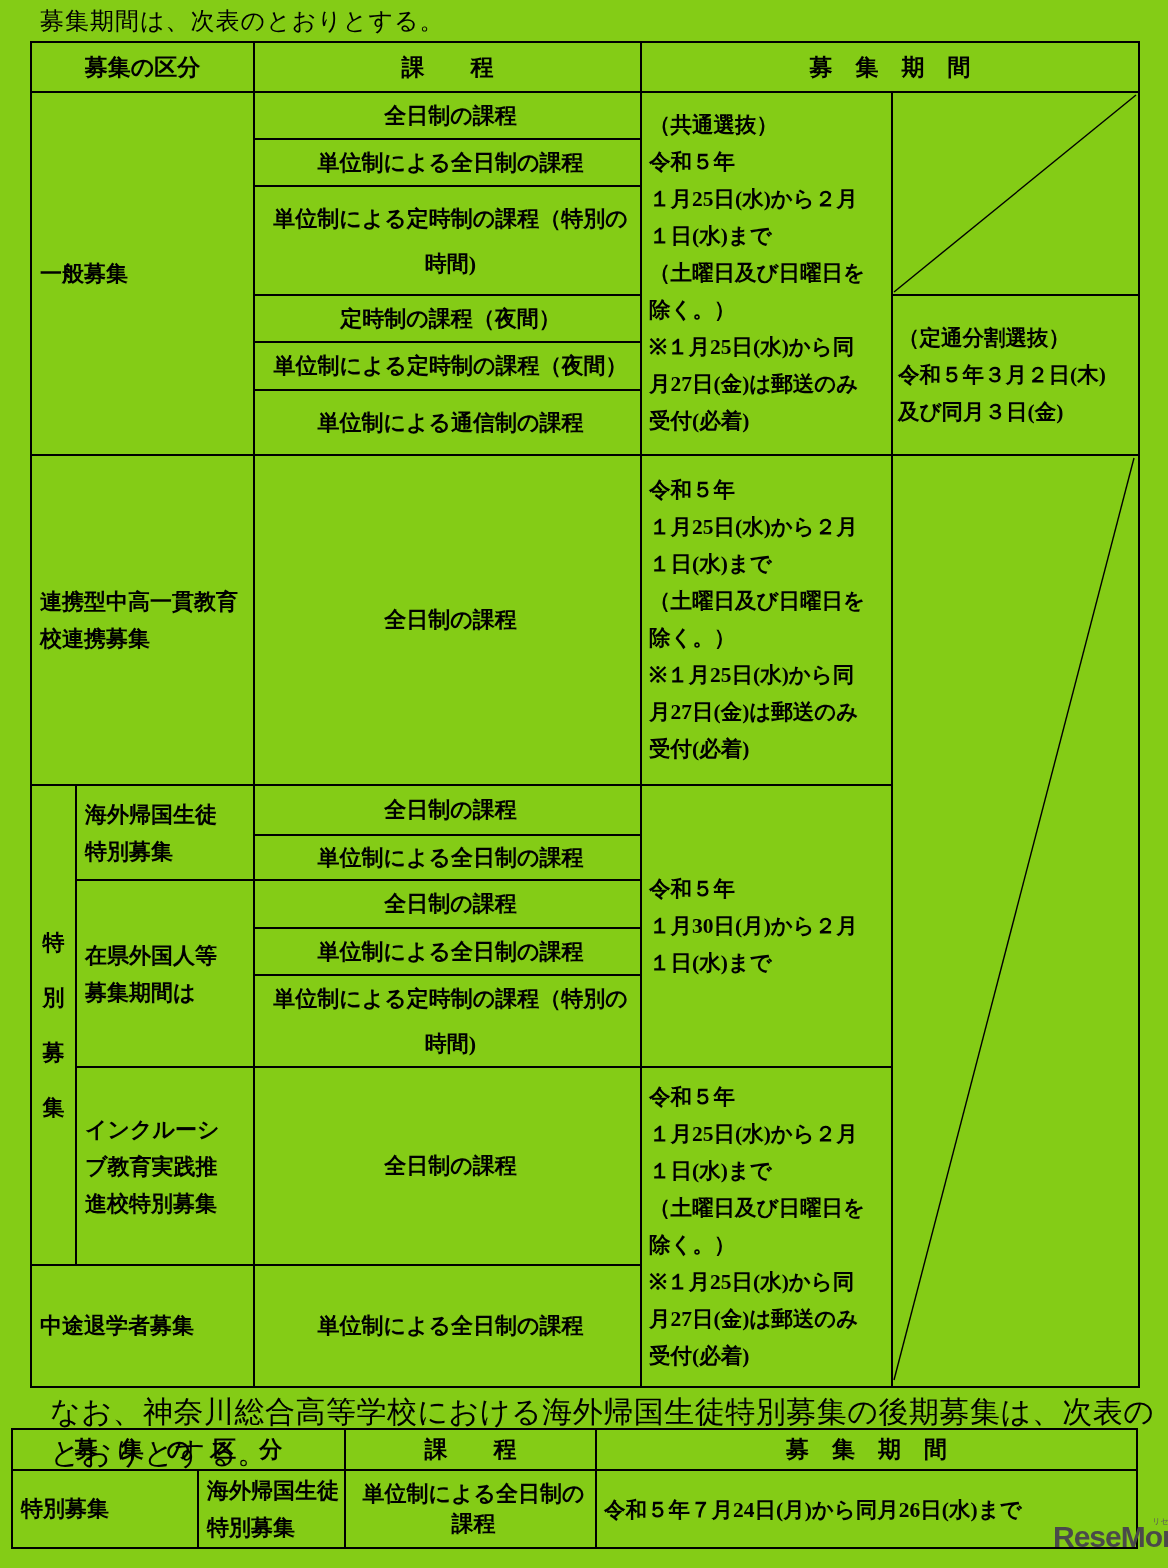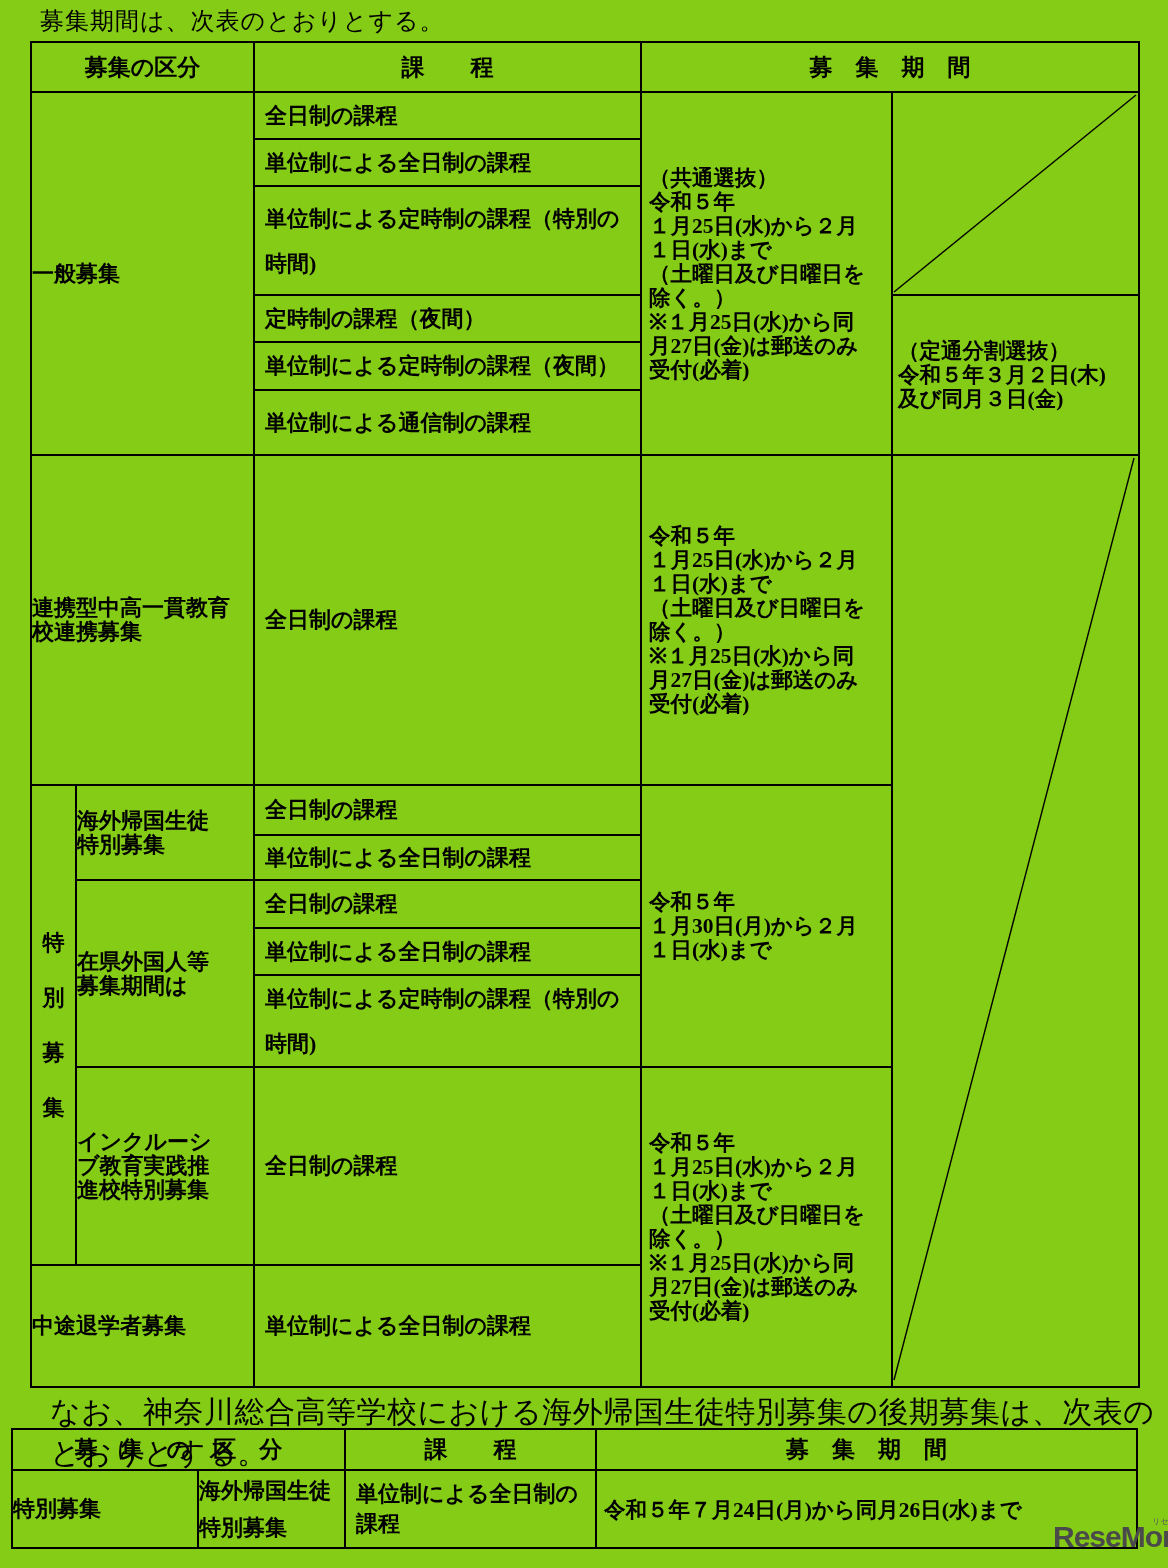--- a/index.html
+++ b/index.html
@@ -26,24 +26,24 @@
     font-size:22px;
   }
   td,th{
     border:2px solid #000;
     padding:0;margin:0;
     font-weight:bold;
     vertical-align:middle;
     overflow:hidden;
   }
   th{text-align:center;font-size:23px;}
-  .course{text-align:left;padding-left:10px;padding-right:4px;}
-  .label{text-align:left;padding-left:0;padding-right:2px;}
+  .course{text-align:center;padding-left:10px;padding-right:4px;}
+  .label{text-align:left;padding-left:8px;padding-right:2px;}
   .period{text-align:left;padding-left:7px;padding-right:2px;font-size:21.5px;}
-  .ml{white-space:pre-line;line-height:24px;}
+  .ml{white-space:pre-line;line-height:37px;}
   .ml2{white-space:pre-line;line-height:45px;}
   .vert{text-align:center;white-space:pre-line;line-height:55px;padding:0;}
   .splitcell{padding-left:5px;}
   .diag{padding:0;}
   .svg-overlay{position:absolute;left:0;top:0;pointer-events:none;}
   .wm{
     position:absolute;left:1053px;top:1520px;
     font-family:"Liberation Sans","DejaVu Sans",sans-serif;
     font-weight:bold;color:#4a4a4a;
     font-size:30px;letter-spacing:-1px;

